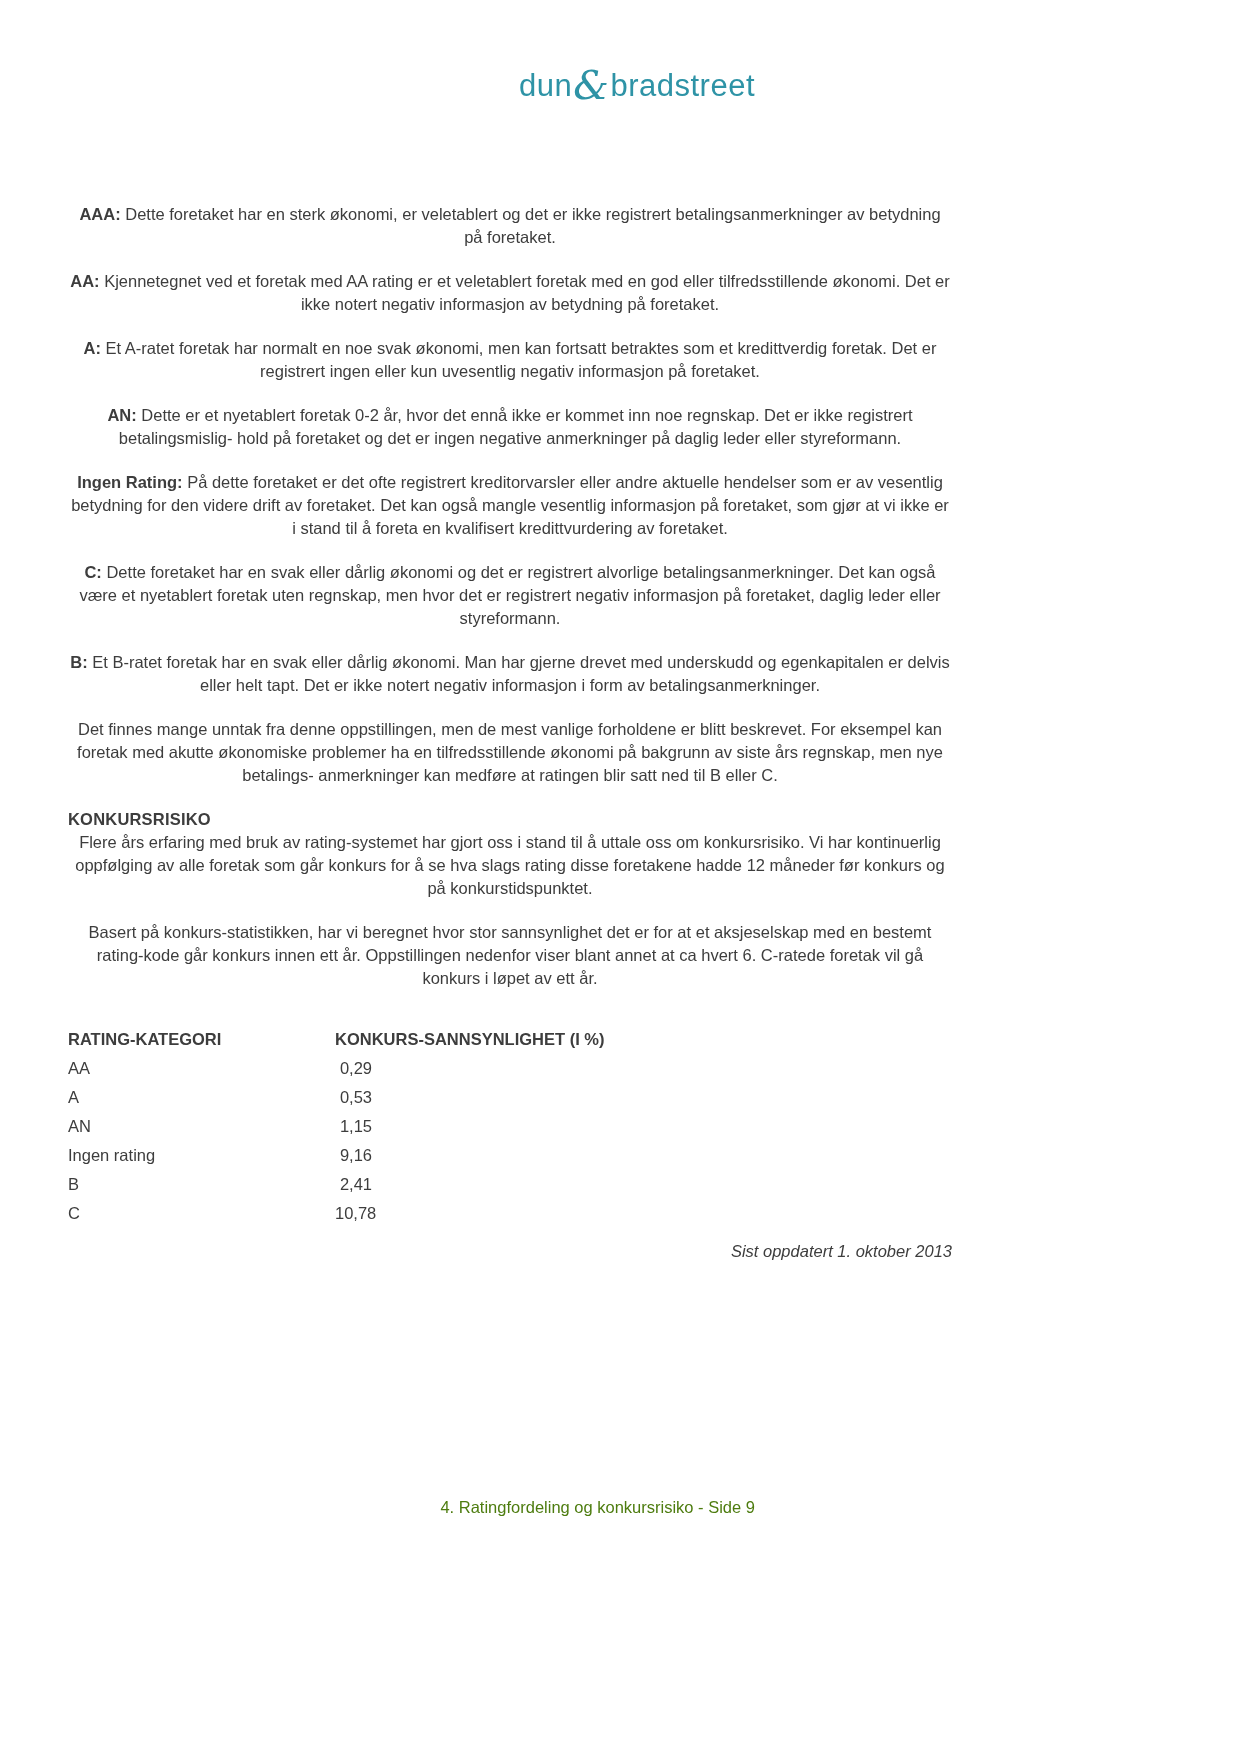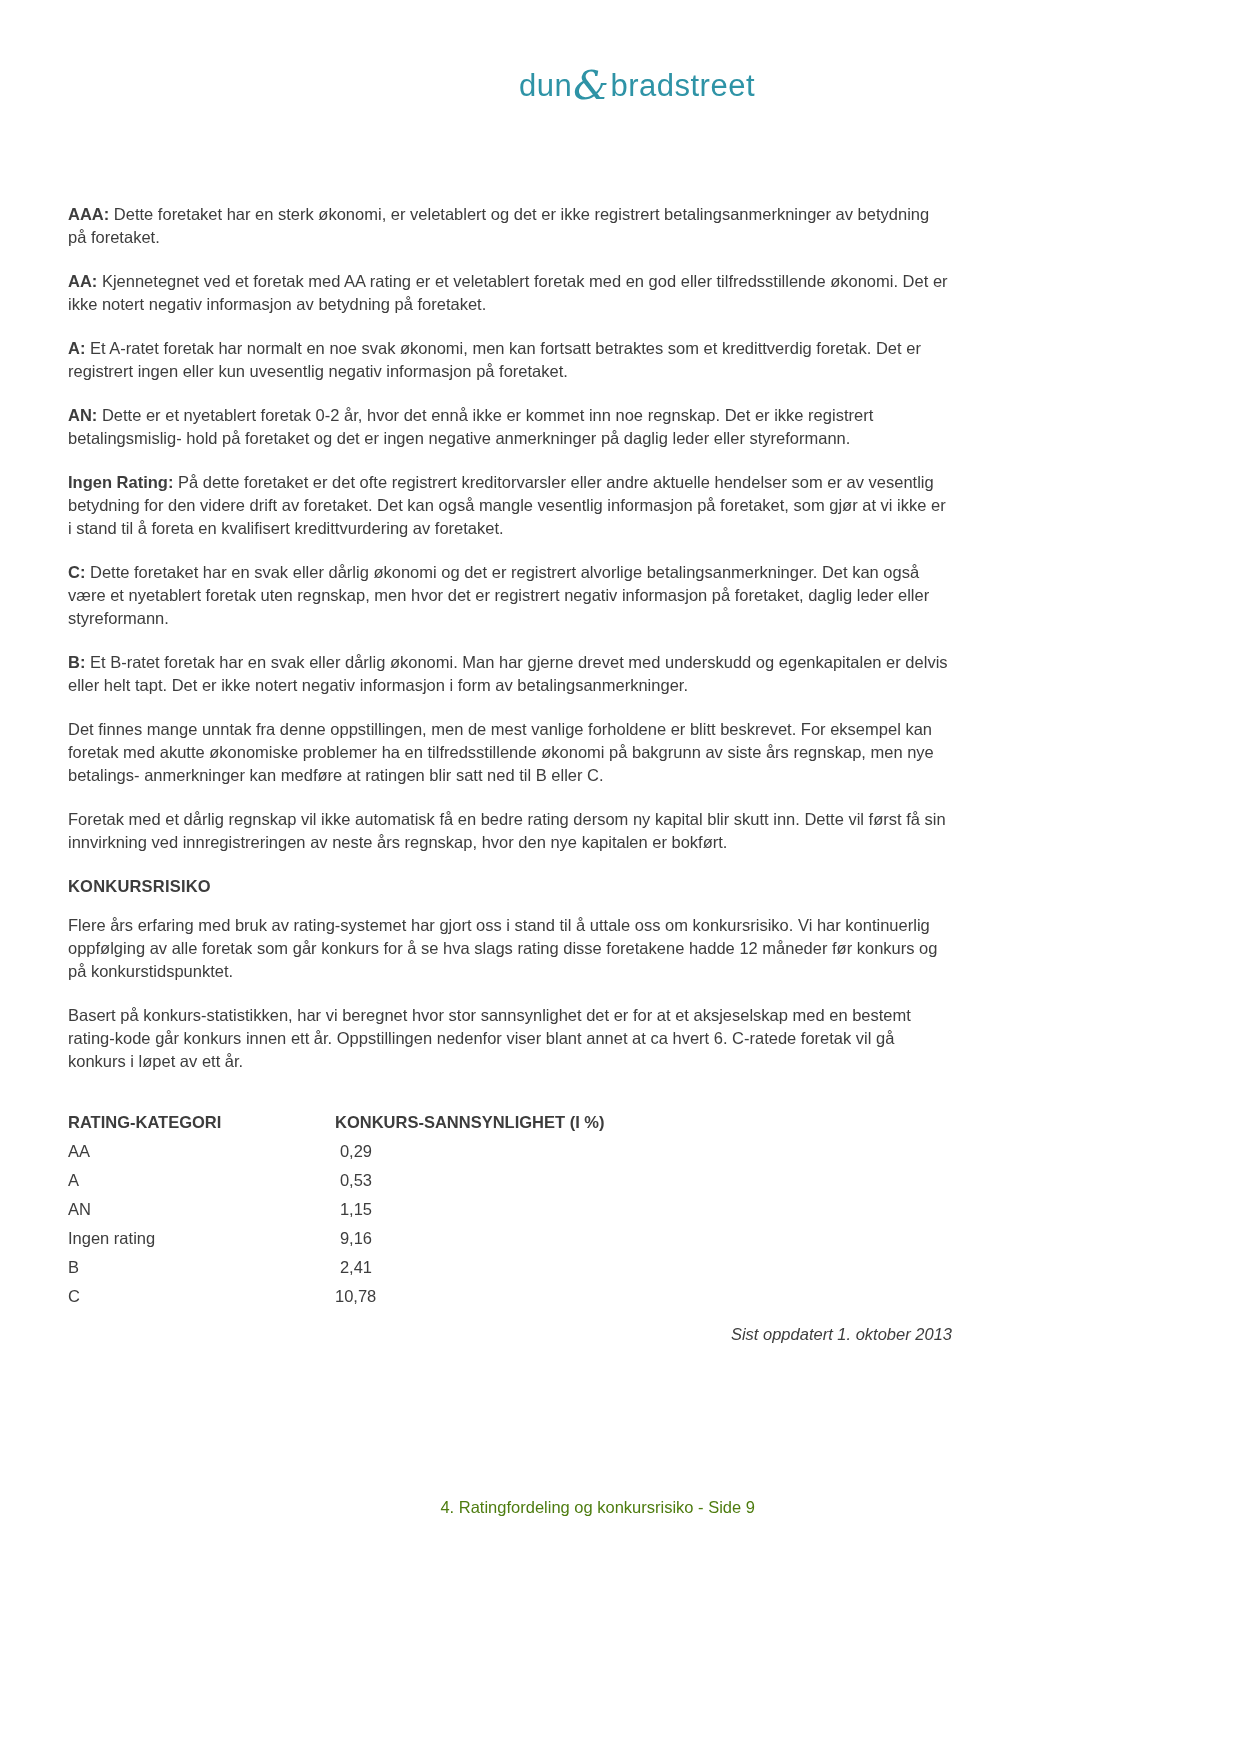--- a/index.html
+++ b/index.html
@@ -32,29 +32,29 @@
     margin: 0 1px;
   }
   .content {
     position: absolute;
     left: 68px;
     top: 203px;
     width: 884px;
     font-size: 16.5px;
     line-height: 23px;
   }
-  .para { margin-bottom: 21px; }
+  .para { margin-bottom: 21px; text-align: center; }
   .para strong { font-weight: bold; }
   .section-heading {
     font-size: 16.5px;
     line-height: 23px;
     font-weight: bold;
     letter-spacing: 0.2px;
   }
-  .section .para.first { margin-top: 16px; }
+  .section .para.first { margin-top: 0; }
   .rating-table { margin-top: 0; }
   .t-row {
     display: flex;
     height: 29px;
     line-height: 29px;
     align-items: baseline;
   }
   .t-col1 { width: 267px; flex: 0 0 267px; margin-top: 14px; }
   .t-col2 { width: 37px; flex: 0 0 37px; text-align: right; }
   .t-col2-head { white-space: nowrap; }
@@ -109,23 +109,20 @@
     </p>
 
     <p class="para">
       <strong>B:</strong> <span>Et B-ratet foretak har en svak eller dårlig økonomi. Man har gjerne drevet med underskudd og egenkapitalen er delvis eller helt tapt. Det er ikke notert negativ informasjon i form av betalingsanmerkninger.</span>
     </p>
 
     <p class="para">
       <span>Det finnes mange unntak fra denne oppstillingen, men de mest vanlige forholdene er blitt beskrevet. For eksempel kan foretak med akutte økonomiske problemer ha en tilfredsstillende økonomi på bakgrunn av siste års regnskap, men nye betalings- anmerkninger kan medføre at ratingen blir satt ned til B eller C.</span>
     </p>
 
-    <p class="para">
-      <span>Foretak med et dårlig regnskap vil ikke automatisk få en bedre rating dersom ny kapital blir skutt inn. Dette vil først få sin innvirkning ved innregistreringen av neste års regnskap, hvor den nye kapitalen er bokført.</span>
-    </p>
 
     <div class="section">
       <div class="section-heading">KONKURSRISIKO</div>
       <p class="para first">Flere års erfaring med bruk av rating-systemet har gjort oss i stand til å uttale oss om konkursrisiko. Vi har kontinuerlig oppfølging av alle foretak som går konkurs for å se hva slags rating disse foretakene hadde 12 måneder før konkurs og på konkurstidspunktet.</p>
       <p class="para">Basert på konkurs-statistikken, har vi beregnet hvor stor sannsynlighet det er for at et aksjeselskap med en bestemt rating-kode går konkurs innen ett år. Oppstillingen nedenfor viser blant annet at ca hvert 6. C-ratede foretak vil gå konkurs i løpet av ett år.</p>
     </div>
 
     <div class="rating-table">
       <div class="t-row t-head">
         <div class="t-col1">RATING-KATEGORI</div>

